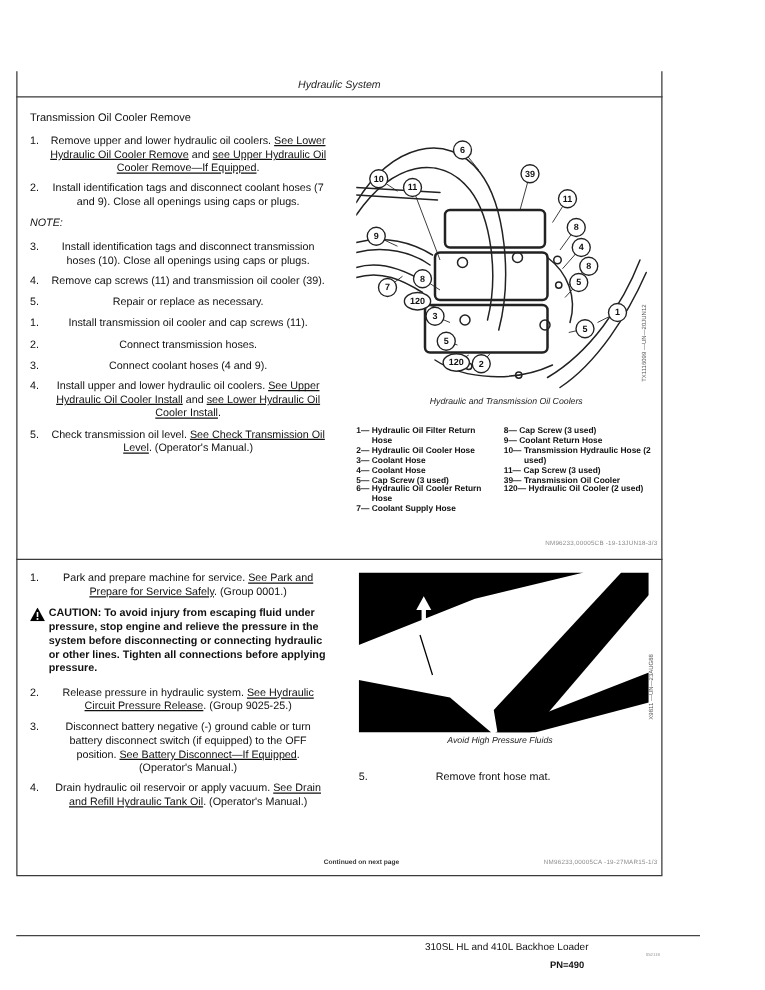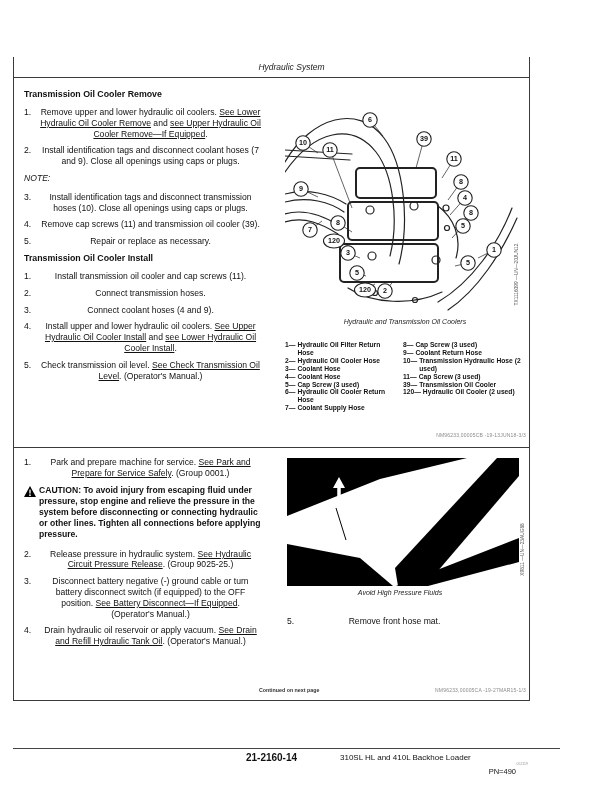--- a/index.html
+++ b/index.html
@@ -4,26 +4,26 @@
 <style>
   html,body{margin:0;padding:0;background:#fff;}
   .page{position:relative;width:612px;height:792px;background:#fff;overflow:hidden;
         font-family:"Liberation Sans",sans-serif;color:#111;}
   
   .vrule{position:absolute;top:57px;height:643px;width:0;border-left:1px solid #3a3a3a;}
   .vrule.left{left:13px}
   .vrule.right{left:529px}
   .hrule{position:absolute;left:13px;width:517px;height:0;border-top:1px solid #3a3a3a;}
   .running-header{position:absolute;left:13px;top:62px;width:517px;text-align:center;
-        font-style:italic;font-size:8.5px;color:#222;margin-left:20px;}
+        font-style:italic;font-size:8.5px;color:#222;}
   
   .txtcol{position:absolute;left:24px;width:238px;}
   .s1{top:89px}
   .s2{top:457px}
-  .h1{font-weight:bold;font-size:8.8px;margin:0 0 8px;}
+  .h1{font-weight:normal;font-size:8.8px;margin:0 0 8px;}
   .h1.mt{margin-top:5px;}
   .h2{font-weight:bold;font-size:11px;margin:0 0 9px;letter-spacing:-0.1px;}
   .step{display:flex;font-size:8.6px;line-height:10.8px;margin-bottom:6px;}
   .num{flex:none;width:15px;}
   .stext{flex:1;text-align:center;}
   .u{text-decoration:underline;text-underline-offset:1px;}
   .note{display:flex;font-style:italic;font-size:8.6px;line-height:10.8px;margin:2px 0 8px;}
   .note-label{flex:none;width:30px;}
   .caution{display:flex;font-weight:bold;font-size:8.6px;line-height:11px;margin:3px 0 9px;}
   .warn-icon{flex:none;width:15px;padding-top:1px;}
@@ -51,21 +51,21 @@
   .continued{position:absolute;left:259px;top:687px;font-size:5.3px;font-weight:bold;color:#333;}
   
   .fig2{position:absolute;left:287px;top:458px;width:232px;height:128px;}
   .step5{position:absolute;left:287px;top:616px;width:200px;margin:0;}
   
   .footer-rule{position:absolute;left:13px;top:748px;width:547px;border-top:1px solid #444;}
   .f-left{position:absolute;left:13px;top:791px;font-size:8px;}
   .f-center{position:absolute;left:13px;top:752px;width:517px;text-align:center;font-weight:bold;font-size:10px;}
   .f-right{position:absolute;left:340px;top:753px;width:200px;text-align:left;font-size:8px;}
   .f-tiny{position:absolute;left:500px;top:762px;width:28px;text-align:right;font-size:3.5px;color:#999;}
-  .f-pn{position:absolute;left:416px;top:767px;width:100px;text-align:right;font-size:7.5px;}
+  .f-pn{position:absolute;left:440px;top:767px;width:100px;text-align:left;font-size:7.5px;font-weight:bold;}
 </style>
 </head>
 <body>
 
 <div class="page">
 
   <div class="vrule left"></div>
   <div class="vrule right"></div>
   <div class="hrule" style="top:77px"></div>
   <div class="hrule" style="top:447px"></div>
@@ -95,21 +95,20 @@
         </div>
         <div class="step">
           <span class="num">4.</span>
           <span class="stext"><span>Remove cap screws (11) and transmission oil cooler (39).</span></span>
         </div>
         <div class="step">
           <span class="num">5.</span>
           <span class="stext"><span>Repair or replace as necessary.</span></span>
         </div>
       </div>
-    <div class="h1 mt">Transmission Oil Cooler Install</div>
     <div>
         <div class="step">
           <span class="num">1.</span>
           <span class="stext"><span>Install transmission oil cooler and cap screws (11).</span></span>
         </div>
         <div class="step">
           <span class="num">2.</span>
           <span class="stext"><span>Connect transmission hoses.</span></span>
         </div>
         <div class="step">
@@ -365,18 +364,17 @@
   <div class="step step5">
     <span class="num">5.</span>
     <span class="stext">Remove front hose mat.</span>
   </div>
 
   <div class="continued">Continued on next page</div>
   <div class="doccode d2">NM96233,00005CA -19-27MAR15-1/3</div>
 
   <div class="footer-rule"></div>
   <div class="f-left">TM13300X19 (07MAY19)</div>
-  <div class="f-center">21-2160-14</div>
   <div class="f-right">310SL HL and 410L Backhoe Loader</div>
   <div class="f-tiny">052119</div>
   <div class="f-pn">PN=490</div>
 
 </div>
 
 </body></html>

